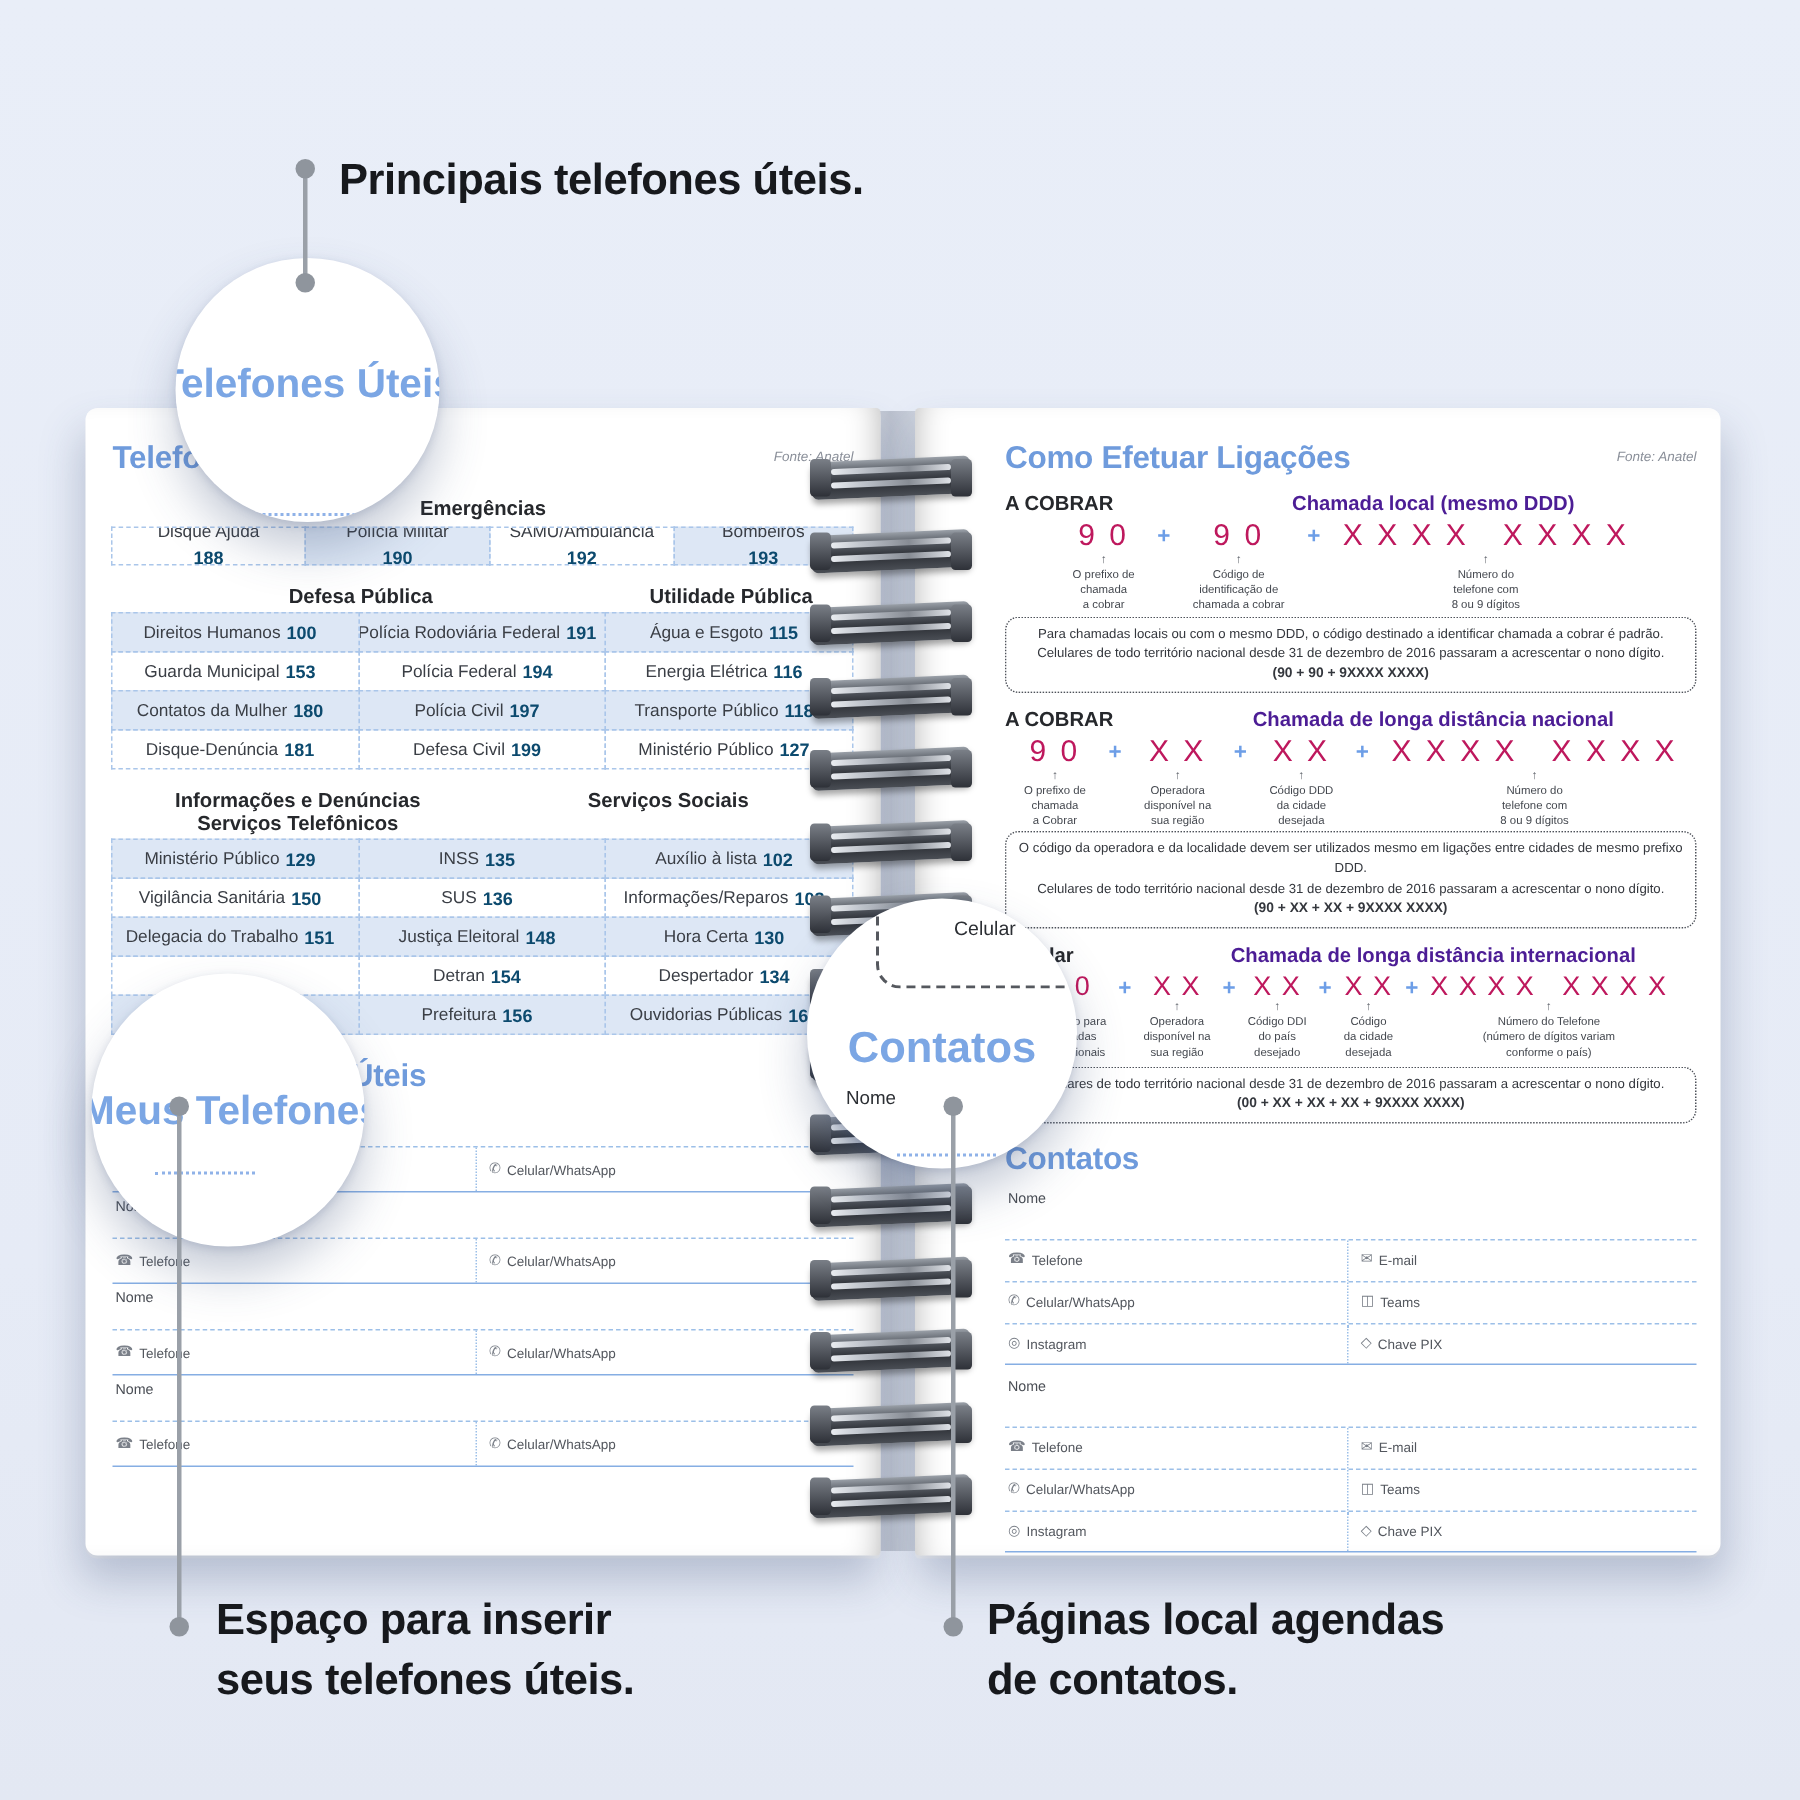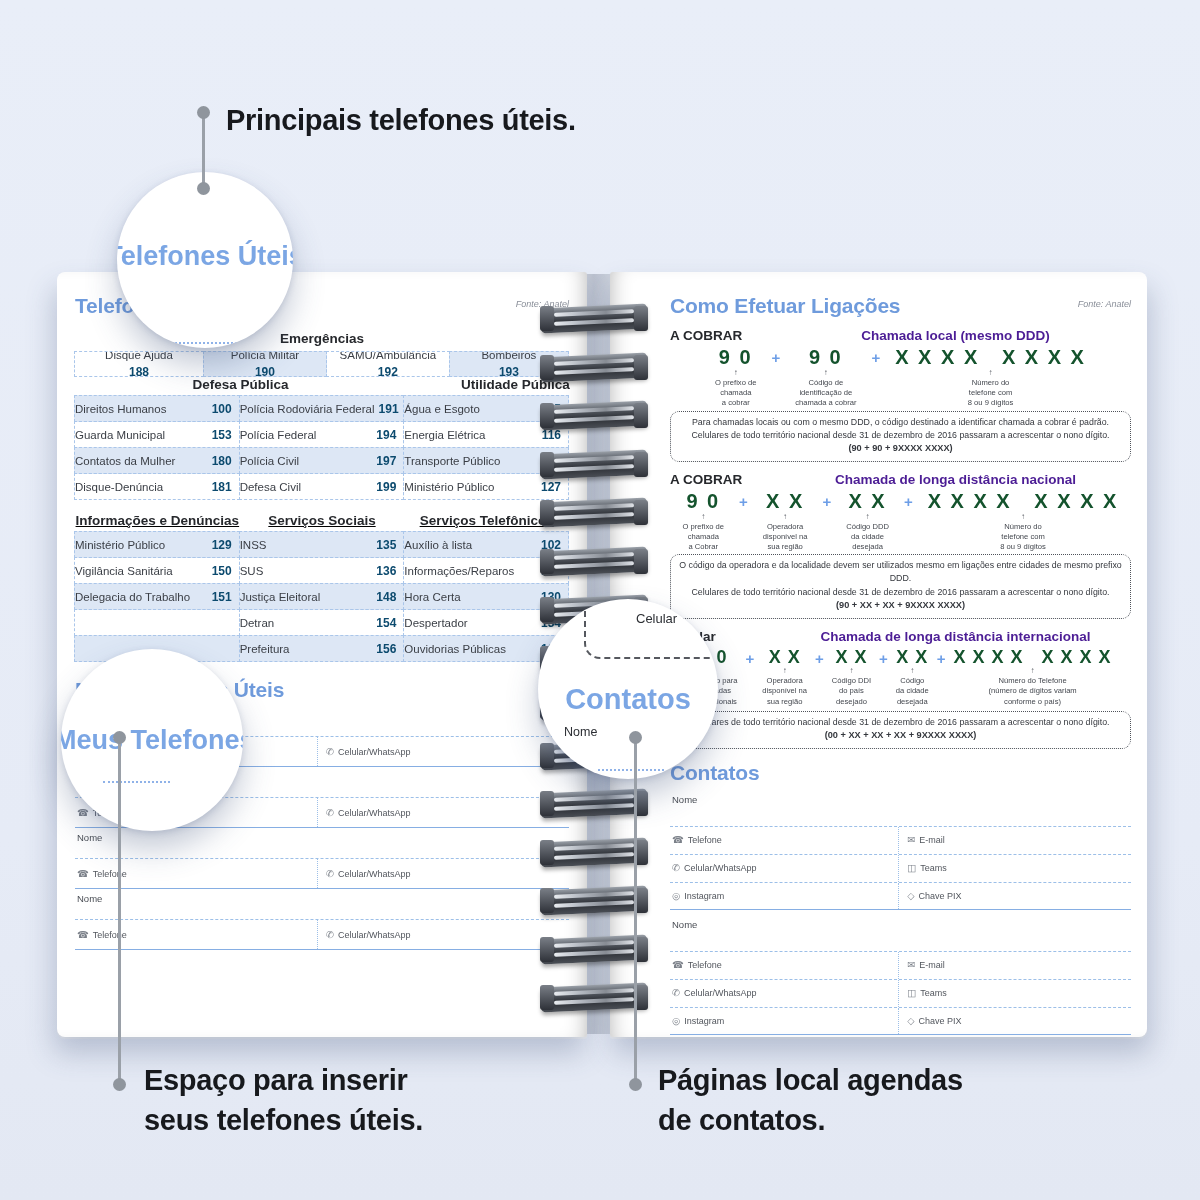--- a/index.html
+++ b/index.html
@@ -14,44 +14,44 @@
   .page-right{left:610px;width:537px;border-radius:3px 8px 8px 3px;padding:22px 16px 0 60px;
     box-shadow:3px 16px 28px rgba(60,80,120,.28),0 2px 0 #eceef2,inset 16px 0 22px -16px rgba(0,0,0,.30);}
   .pl-head{display:flex;justify-content:space-between;align-items:flex-start;}
   .page-title{margin:0;font-size:21px;font-weight:700;color:#6f9bdc;letter-spacing:-.2px;white-space:nowrap;}
   .fonte{font-size:9px;font-style:italic;color:#8a8f99;margin-top:5px;}
   .sec-title{text-align:center;font-weight:700;font-size:13.5px;color:#26282c;}
   
   #emg-cells{display:grid;grid-template-columns:1.05fr 1fr 1fr .97fr;margin-top:6px;height:25px;}
   .gridcells{display:grid;grid-template-columns:repeat(3,1fr);grid-auto-rows:26px;margin-top:4px;}
   .cell{border:1px dashed #aac6ea;margin-left:-1px;margin-top:-1px;display:flex;align-items:center;
-    justify-content:space-between;padding-right:7px;gap:4px;font-size:11.5px;color:#3a3e45;white-space:nowrap;overflow:hidden;box-sizing:border-box;}
+    justify-content:center;padding-right:7px;gap:4px;font-size:11.5px;color:#3a3e45;white-space:nowrap;overflow:hidden;box-sizing:border-box;}
   .cell.center{justify-content:center;padding-right:0;flex-direction:column;}
   .cell.fill{background:#dde7f5;}
   .cell .num{color:#0c4a6e;font-weight:700;font-size:12px;}
-  .hdr2{display:grid;grid-template-columns:67% 33%;gap:28px;}
-  .hdr3{display:grid;grid-template-columns:repeat(3,1fr);margin-top:13px;text-decoration:underline;}
+  .hdr2{display:grid;grid-template-columns:67% 33%;margin-top:13px;}
+  .hdr3{display:grid;grid-template-columns:repeat(2,1fr);margin-top:13px;}
   
   .meus-title{margin-top:16px;}
   #phone-blocks{margin-top:4px;}
   .pblock{height:61px;}
   .prow-nome{height:30px;border-bottom:1px dashed #9cbfe8;position:relative;}
   .nome-lbl{position:absolute;left:2px;top:4px;font-size:9.5px;color:#4a4e55;}
   .prow-fields{height:30px;display:grid;grid-template-columns:49% 51%;border-bottom:1.6px solid #86aee3;box-sizing:border-box;}
   .fld{font-size:9px;color:#53575e;display:flex;align-items:center;gap:4px;padding-left:2px;}
   .fld .ic{color:#7b8089;font-size:9.5px;line-height:1;}
   .prow-fields .fld:last-child,.crow .fld:last-child{border-left:1px dotted #9cbfe8;padding-left:8px;}
   
   .csec{margin-top:10px;}
   .csec-head{display:flex;align-items:baseline;}
   .csec-left{width:110px;font-weight:700;font-size:13.5px;color:#26282c;white-space:nowrap;}
   .csec-title{flex:1;text-align:center;font-weight:700;font-size:13.5px;color:#4c1d95;}
   .formula{display:flex;justify-content:center;align-items:flex-start;gap:15px;margin-top:3px;min-height:62px;}
   .grp{display:flex;flex-direction:column;align-items:center;}
-  .digits{font-size:20px;font-weight:700;color:#14532d;letter-spacing:2px;white-space:pre;line-height:1.15;}
+  .digits{font-size:20px;font-weight:400;color:#be185d;letter-spacing:2px;white-space:pre;line-height:1.15;}
   .plus{font-size:15px;font-weight:700;color:#6d9ee7;margin-top:3px;}
   .tick{font-size:8px;color:#5a5e66;line-height:1.1;}
   .glbl{font-size:7.6px;color:#43474e;text-align:center;line-height:1.35;white-space:nowrap;}
   .note{border:1.3px dotted #4e525a;border-radius:9px;padding:4px 8px 5px;text-align:center;font-size:8.8px;color:#34373d;line-height:1.5;margin-top:2px;}
   .note .bold{font-weight:700;font-size:9.2px;}
   .tight .digits{font-size:18px;letter-spacing:1px;}
   .tight .formula{gap:8px;}
   
   .contatos-title{margin-top:12px;}
   .cblock{margin-top:5px;}

